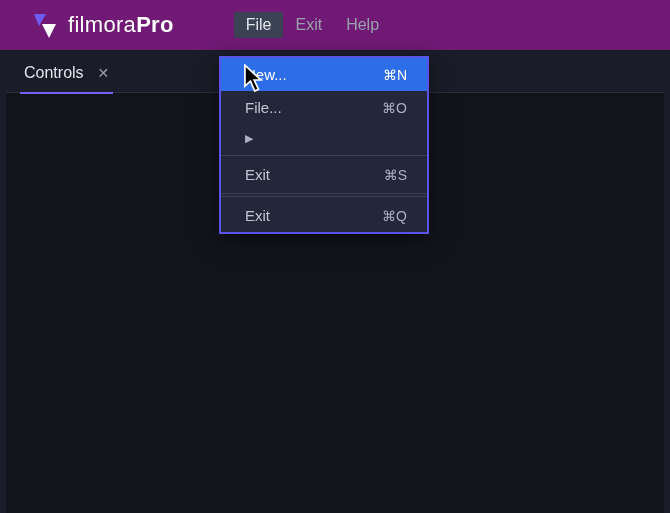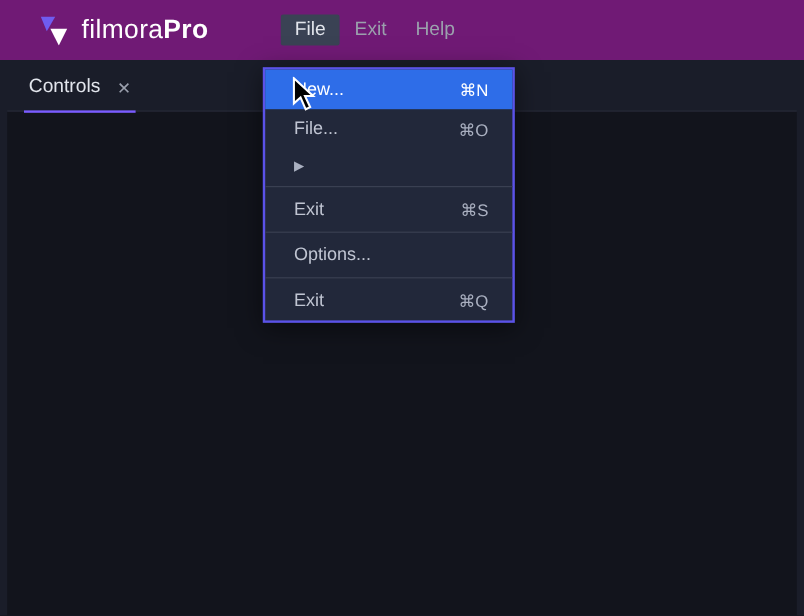--- a/index.html
+++ b/index.html
@@ -169,23 +169,20 @@
     </div>
     <div class="dropdown-item">
       <span class="submenu-arrow">▶</span>
     </div>
     <div class="dropdown-sep"></div>
     <div class="dropdown-item">
       <span>Exit</span>
       <span class="shortcut">⌘S</span>
     </div>
     <div class="dropdown-sep"></div>
-    <div class="dropdown-item">
-      <span>Options...</span>
-    </div>
     <div class="dropdown-sep"></div>
     <div class="dropdown-item">
       <span>Exit</span>
       <span class="shortcut">⌘Q</span>
     </div>
   </div>
 
 <div class="cursor">
   <svg viewBox="0 0 20 26" width="26" height="32">
     <path d="M 1 1 L 1 18 L 5.5 14 L 9 22 L 12 20.5 L 8.5 13 L 14 13 Z" fill="#000000" stroke="#ffffff" stroke-width="1.4"></path>

